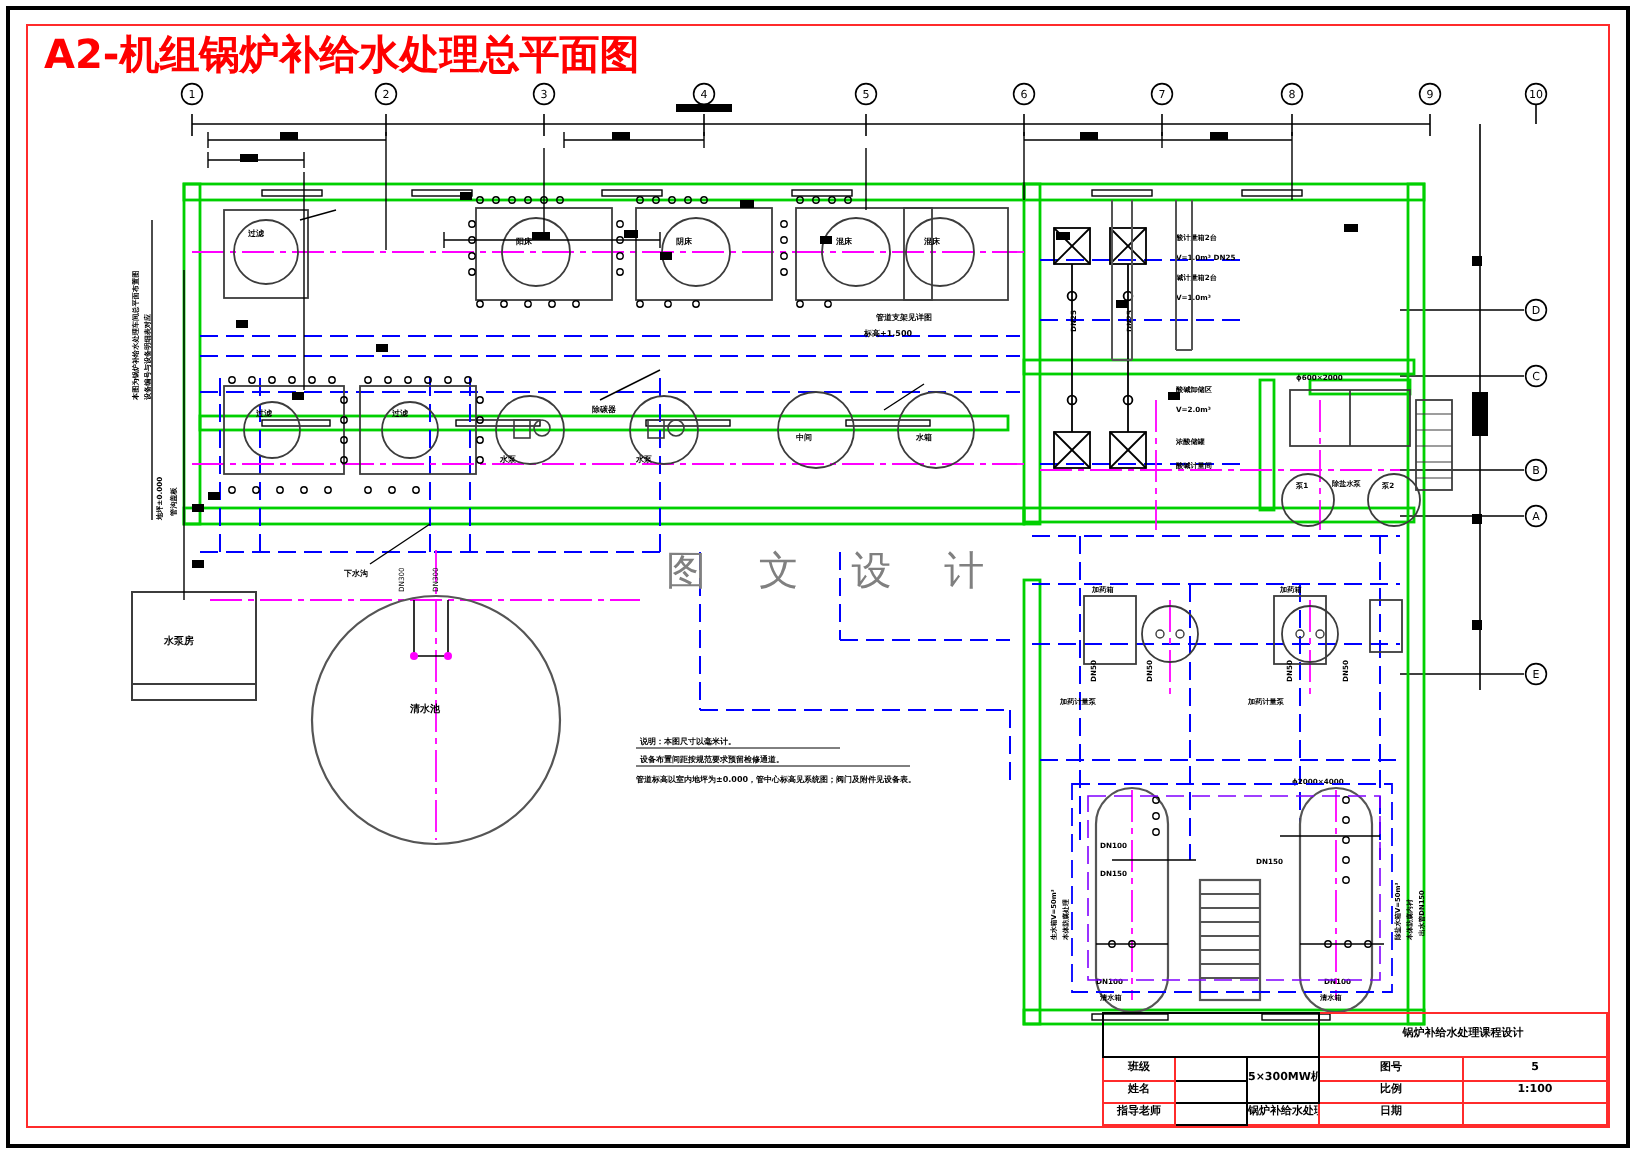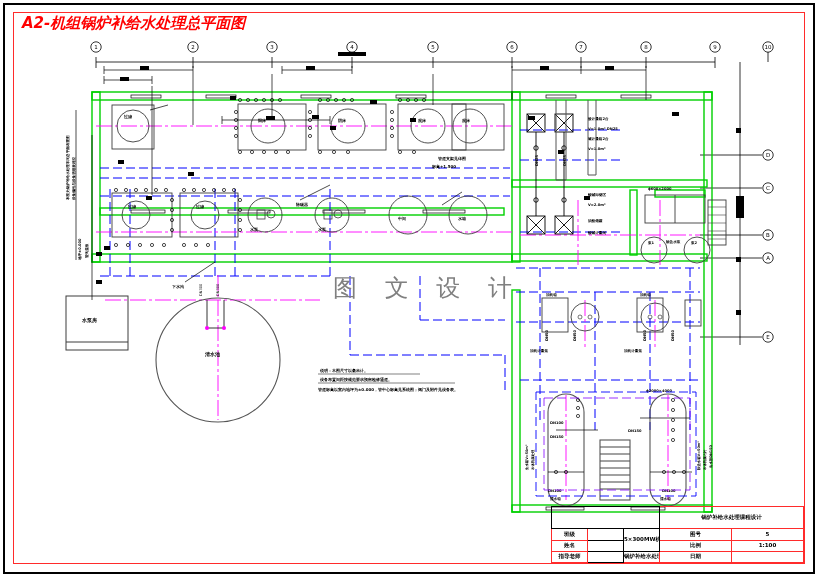--- a/index.html
+++ b/index.html
@@ -2,23 +2,23 @@
 <html><head>
 <meta charset="utf-8">
 <title>A2-机组锅炉补给水处理总平面图</title>
 <style>
   html,body{margin:0;padding:0;background:#ffffff;}
   body{font-family:"DejaVu Sans","Liberation Sans",sans-serif;}
   #page{position:relative;width:820px;height:579px;background:#ffffff;overflow:hidden;}
   #outer-border{position:absolute;left:3px;top:3px;width:812px;height:571px;border:2px solid #000;box-sizing:border-box;}
   #inner-frame{position:absolute;left:13px;top:12px;width:792px;height:552px;border:1.5px solid #ff2b2b;box-sizing:border-box;}
   #sheet-title{position:absolute;left:22px;top:14px;color:#ff0000;font-family:"DejaVu Sans","Liberation Sans",sans-serif;
-    font-weight:bold;font-style:italic;font-size:15px;letter-spacing:0px;white-space:nowrap;}
+    font-weight:bold;font-size:20px;letter-spacing:0px;white-space:nowrap;}
   svg.layer{position:absolute;left:0;top:0;width:820px;height:579px;}
-  #watermark{position:absolute;left:333px;top:272px;color:#808080;font-size:24px;letter-spacing:10px;
+  #watermark{position:absolute;left:333px;top:272px;color:#808080;font-size:20px;letter-spacing:10px;
     font-family:"DejaVu Serif","Liberation Serif",serif;white-space:nowrap;}
   
   #title-block{position:absolute;left:551px;top:506px;width:253px;height:57px;}
   #title-block table{border-collapse:collapse;width:100%;height:100%;table-layout:fixed;}
   #title-block td{border:1px solid #ff2b2b;font-size:5.5px;text-align:center;vertical-align:middle;
     color:#000;padding:0;line-height:1;overflow:hidden;white-space:nowrap;}
   td.big{font-size:8px;font-weight:bold;}
   td.mid{font-size:7px;font-weight:bold;}
   td.lbl{font-size:5px;font-weight:bold;}
   .tblack{border-color:#000 !important;}

